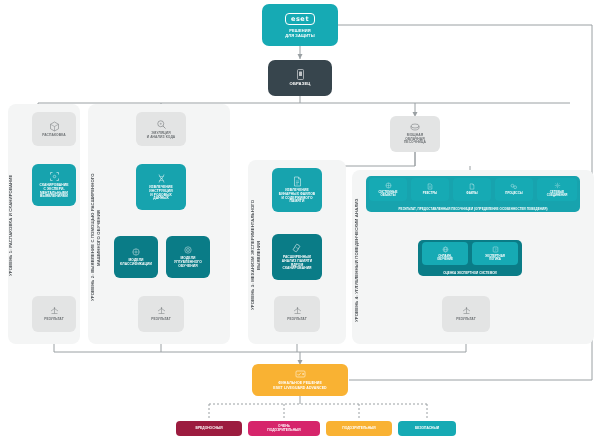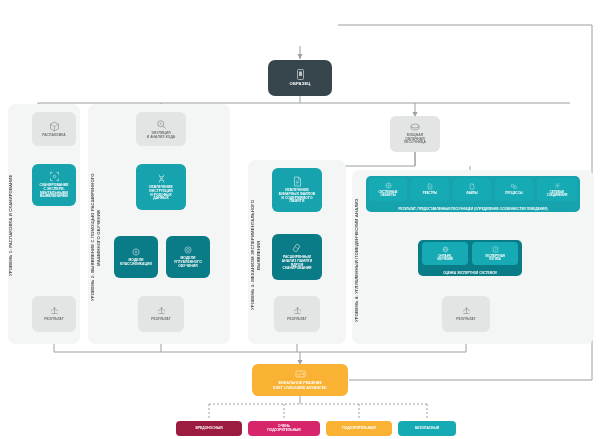--- a/index.html
+++ b/index.html
@@ -240,20 +240,25 @@
       <polygon points="161,297 158.5,292 163.5,292"></polygon>
       <polygon points="297,235 294.5,230 299.5,230"></polygon>
       <polygon points="297,297 294.5,292 299.5,292"></polygon>
       <polygon points="470,177 467.5,172 472.5,172"></polygon>
       <polygon points="470,241 467.5,236 472.5,236"></polygon>
       <polygon points="470,297 467.5,292 472.5,292"></polygon>
       <polygon points="300,365 297.5,360 302.5,360"></polygon>
     </g>
   </svg>
 
+  <div class="node" id="eset-node">
+    <div class="eset-logo">eset</div>
+    <span class="ttl" style="white-space:pre-line;">РЕШЕНИЯ
+ДЛЯ ЗАЩИТЫ</span>
+  </div>
 
   <div class="node" id="sample-node">
     <span class="ico">
       <svg class="icon" width="9" height="11" viewBox="0 0 18 22">
         <rect x="3" y="1" width="12" height="20" rx="2" fill="none" stroke="#ffffff" stroke-width="1.3"></rect>
         <rect x="6" y="5" width="6" height="9" rx="1" fill="#ffffff" opacity=".8"></rect>
       </svg>
     </span>
     <span class="ttl">ОБРАЗЕЦ</span>
   </div>

